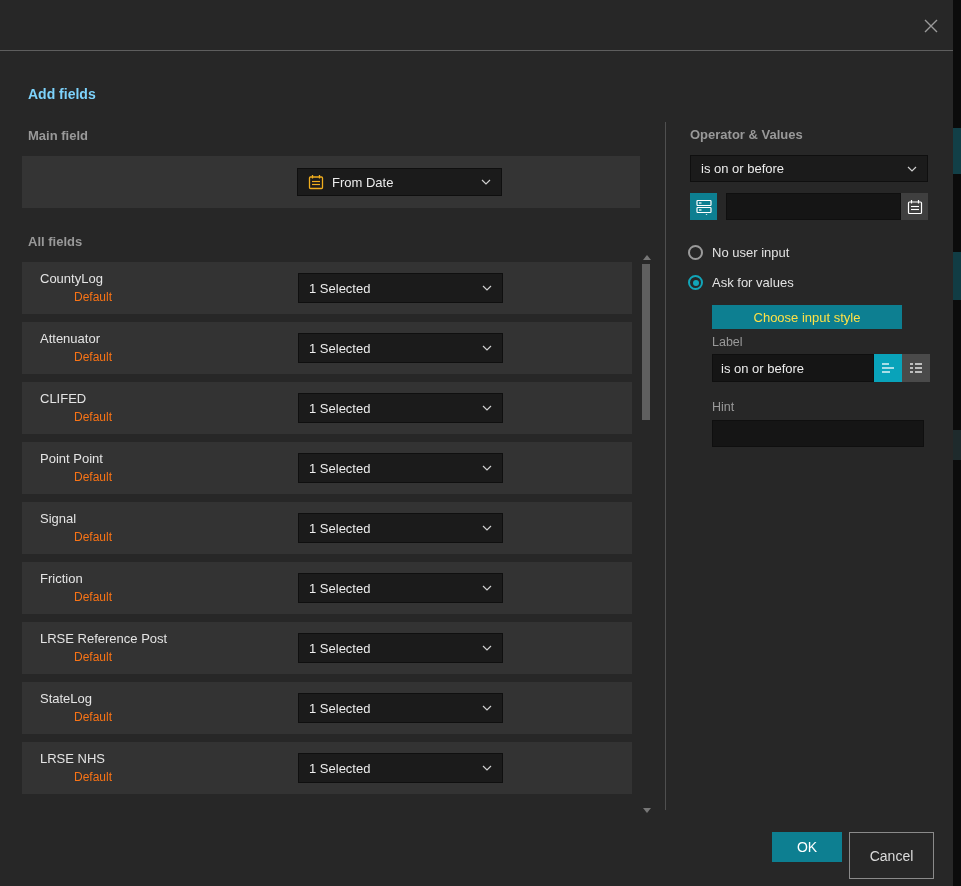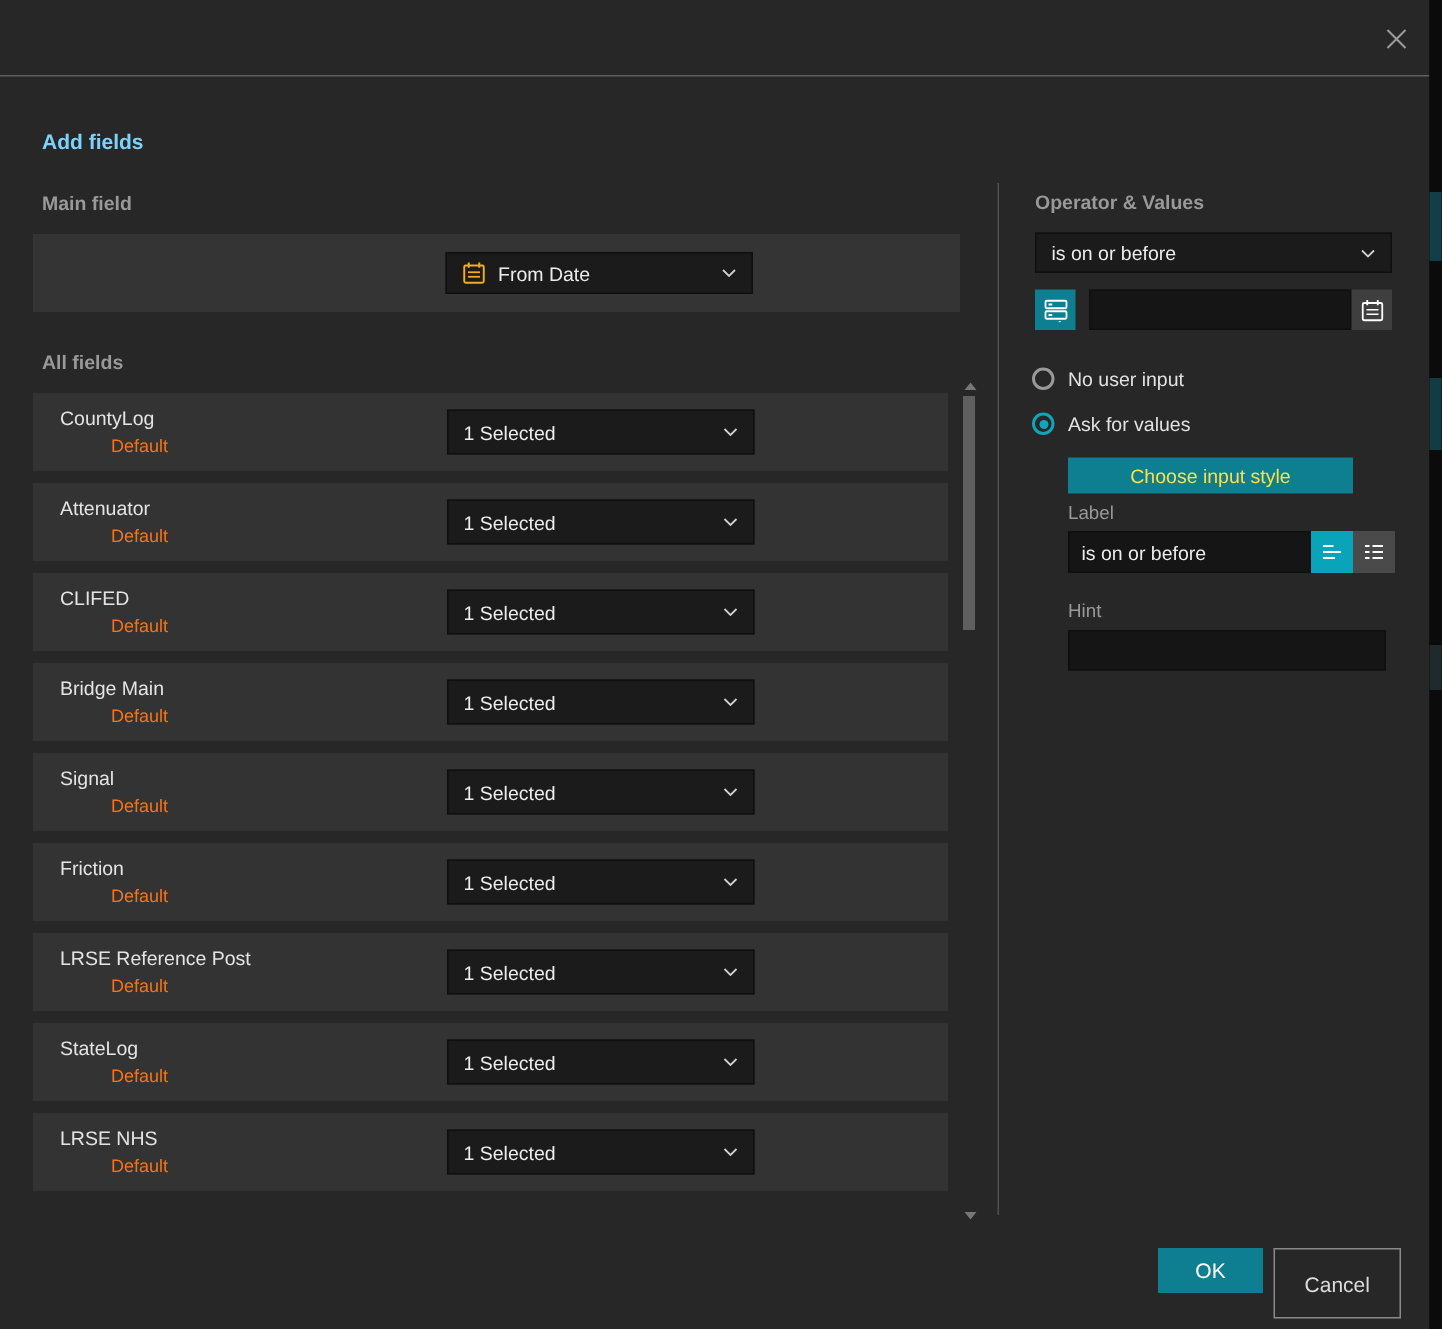--- a/index.html
+++ b/index.html
@@ -181,21 +181,21 @@
       <span class="sel-text">1 Selected</span>
       <span class="chev">
         <svg width="10" height="6" viewBox="0 0 10 6">
               <path d="M1 1 L5 5 L9 1" stroke="#cfcfcf" stroke-width="1.2" fill="none"></path>
             </svg>
       </span>
     </div>
   </div>
 
   <div class="field-row">
-    <div class="fr-name">Bridge Main</div>
+    <div class="fr-name">Point Point</div>
     <div class="fr-sub">Default</div>
     <div class="select fr-select">
       <span class="sel-text">1 Selected</span>
       <span class="chev">
         <svg width="10" height="6" viewBox="0 0 10 6">
               <path d="M1 1 L5 5 L9 1" stroke="#cfcfcf" stroke-width="1.2" fill="none"></path>
             </svg>
       </span>
     </div>
   </div>

